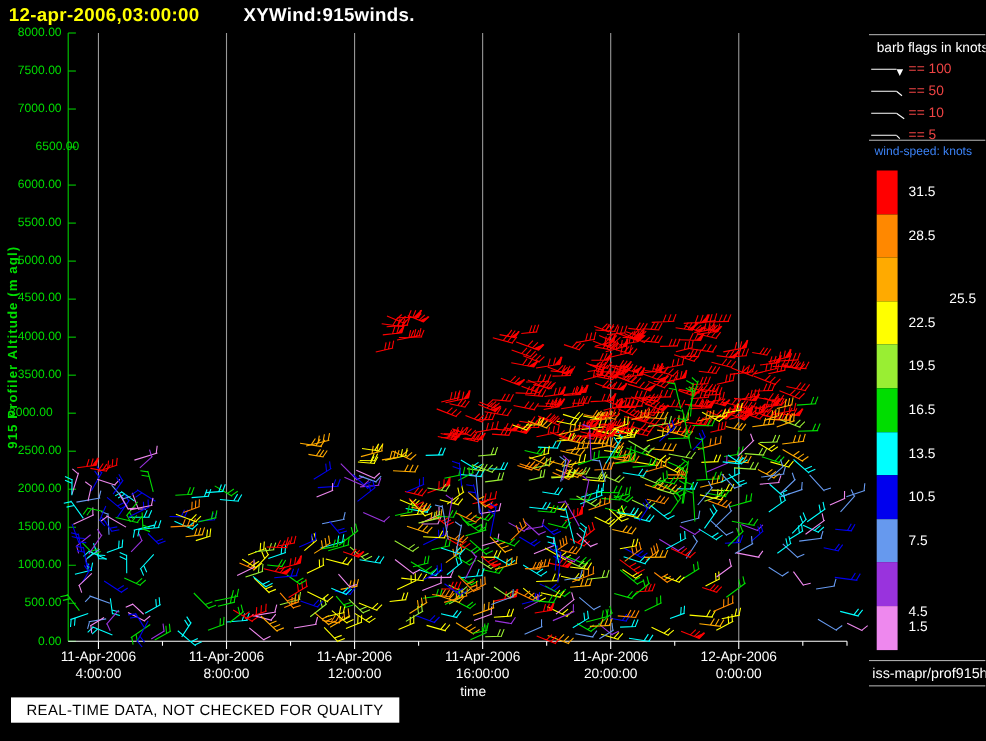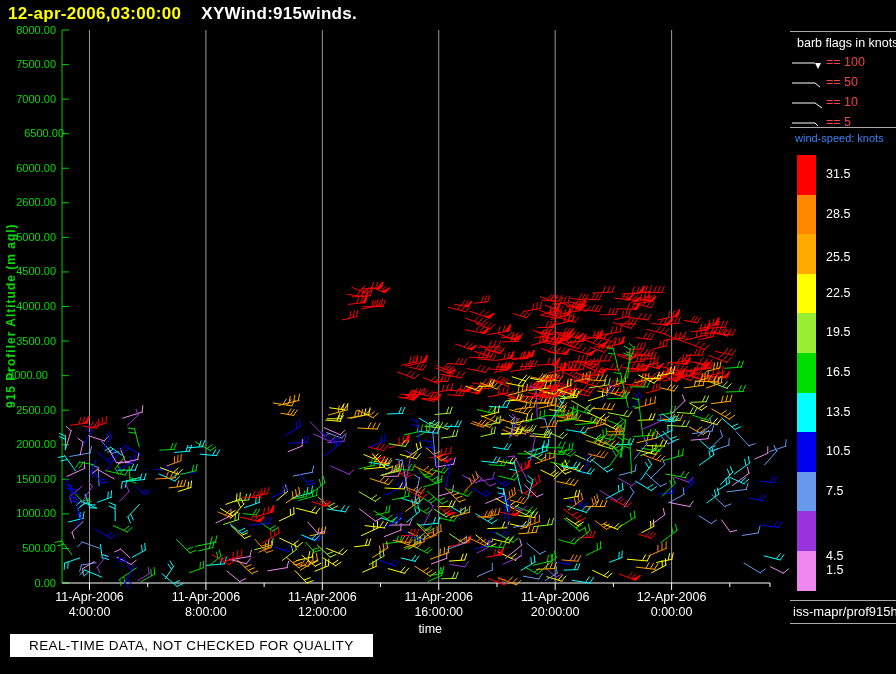--- a/index.html
+++ b/index.html
@@ -1,40 +1,40 @@
 <!DOCTYPE html>
 <html><head>
 <meta charset="utf-8">
 <style>
   html,body{margin:0;padding:0;background:#000;}
   body{width:896px;height:674px;position:relative;overflow:hidden;
        font-family:"Liberation Sans",sans-serif;-webkit-font-smoothing:none;}
   .abs{position:absolute;}
   #title-bar{left:8px;top:4px;display:flex;gap:20px;white-space:nowrap;}
   #title-timestamp{color:#ffff00;font-size:17px;font-weight:bold;letter-spacing:.3px;}
-  #title-plotname{color:#ffffff;font-size:17px;font-weight:bold;letter-spacing:.3px;}
+  #title-plotname{color:#ffffff;font-size:17px;font-weight:bold;letter-spacing:.3px;margin-left:20px;}
   #y-axis-title{left:4px;top:116px;height:400px;width:16px;color:#00dd00;
       font-size:12px;font-weight:bold;writing-mode:vertical-rl;transform:rotate(180deg);
       text-align:center;letter-spacing:1px;}
   .ytick{position:absolute;width:56px;text-align:right;color:#00dd00;font-size:11px;line-height:13px;}
   .xtick{position:absolute;width:116px;text-align:center;color:#fff;font-size:12.5px;line-height:15px;}
   #x-axis-title{left:392px;top:622px;width:50px;text-align:right;color:#fff;font-size:12.5px;}
   #plot-svg{position:absolute;left:0;top:0;}
   
   .sep{position:absolute;left:790px;width:106px;height:1px;background:#aaa;}
   #legend-title{left:797px;top:36px;color:#fff;font-size:12.5px;white-space:nowrap;}
   #legend-rows{left:790px;top:52px;display:flex;flex-direction:column;}
   .legend-row{display:flex;align-items:center;height:20px;color:#ef4444;font-size:12.5px;white-space:nowrap;}
   .legend-sym{width:36px;height:16px;flex:0 0 36px;}
   #colorbar-title{left:795px;top:132px;color:#3b82f6;font-size:11px;white-space:nowrap;}
   .cb-swatch{position:absolute;left:797px;width:19px;}
   .cb-label{position:absolute;left:826px;color:#fff;font-size:12.5px;}
   #source-label{left:793px;top:604px;color:#fff;font-size:13px;white-space:nowrap;}
   #disclaimer-box{left:10px;top:634px;background:#fff;color:#000;font-size:13.5px;
-      padding:4px 19px;letter-spacing:.4px;white-space:nowrap;}
+      padding:4px 14px;letter-spacing:.4px;white-space:nowrap;}
 </style>
 </head>
 <body>
 
 <svg id="plot-svg" width="896" height="674">
     <line x1="89.5" y1="30" x2="89.5" y2="583" stroke="#999999" stroke-width="1"></line>
     <line x1="205.92000000000002" y1="30" x2="205.92000000000002" y2="583" stroke="#999999" stroke-width="1"></line>
     <line x1="322.34000000000003" y1="30" x2="322.34000000000003" y2="583" stroke="#999999" stroke-width="1"></line>
     <line x1="438.76" y1="30" x2="438.76" y2="583" stroke="#999999" stroke-width="1"></line>
     <line x1="555.1800000000001" y1="30" x2="555.1800000000001" y2="583" stroke="#999999" stroke-width="1"></line>
@@ -893,23 +893,23 @@
   <span id="title-plotname">XYWind:915winds.</span>
 </div>
 
 <div class="abs" id="y-axis-title">915 Profiler Altitude (m agl)</div>
 <div class="abs" id="x-axis-title">time</div>
 
 <div id="yticks">
     <div class="ytick" style="left: 0px; top: 23.5px;">8000.00</div>
     <div class="ytick" style="left: 0px; top: 58.0625px;">7500.00</div>
     <div class="ytick" style="left: 0px; top: 92.625px;">7000.00</div>
-    <div class="ytick" style="left: 8px; top: 127.188px;">6500.00</div>
+    <div class="ytick" style="left: 16px; top: 127.188px;">6500.00</div>
     <div class="ytick" style="left: 0px; top: 161.75px;">6000.00</div>
-    <div class="ytick" style="left: 0px; top: 196.312px;">2600.00</div>
+    <div class="ytick" style="left: 0px; top: 196.312px;">5500.00</div>
     <div class="ytick" style="left: 0px; top: 230.875px;">5000.00</div>
     <div class="ytick" style="left: 0px; top: 265.438px;">4500.00</div>
     <div class="ytick" style="left: 0px; top: 300px;">4000.00</div>
     <div class="ytick" style="left: 0px; top: 334.562px;">3500.00</div>
     <div class="ytick" style="left: 0px; top: 369.125px; text-align: center;">3000.00</div>
     <div class="ytick" style="left: 0px; top: 403.688px;">2500.00</div>
     <div class="ytick" style="left: 0px; top: 438.25px;">2000.00</div>
     <div class="ytick" style="left: 0px; top: 472.812px;">1500.00</div>
     <div class="ytick" style="left: 0px; top: 507.375px;">1000.00</div>
     <div class="ytick" style="left: 0px; top: 541.938px;">500.00</div>
@@ -975,21 +975,21 @@
     </div>
   </div>
 <div class="sep" style="top:127px"></div>
 <div class="abs" id="colorbar-title">wind-speed: knots</div>
 <div id="colorbar">
     <div class="cb-swatch abs" style="top: 155px; height: 39.6px; background: rgb(255, 0, 0);"></div>
     <div class="cb-label abs" style="top: 167px;">31.5</div>
     <div class="cb-swatch abs" style="top: 194.6px; height: 39.6px; background: rgb(255, 136, 0);"></div>
     <div class="cb-label abs" style="top: 206.6px;">28.5</div>
     <div class="cb-swatch abs" style="top: 234.2px; height: 39.6px; background: rgb(255, 170, 0);"></div>
-    <div class="cb-label abs" style="top: 250px;">25.5</div>
+    <div class="cb-label abs" style="top: 264px; margin-left: 37px;">25.5</div>
     <div class="cb-swatch abs" style="top: 273.8px; height: 39.6px; background: rgb(255, 255, 0);"></div>
     <div class="cb-label abs" style="top: 285.8px;">22.5</div>
     <div class="cb-swatch abs" style="top: 313.4px; height: 39.6px; background: rgb(153, 238, 51);"></div>
     <div class="cb-label abs" style="top: 325.4px;">19.5</div>
     <div class="cb-swatch abs" style="top: 353px; height: 39.6px; background: rgb(0, 221, 0);"></div>
     <div class="cb-label abs" style="top: 365px;">16.5</div>
     <div class="cb-swatch abs" style="top: 392.6px; height: 39.6px; background: rgb(0, 255, 255);"></div>
     <div class="cb-label abs" style="top: 404.6px;">13.5</div>
     <div class="cb-swatch abs" style="top: 432.2px; height: 39.6px; background: rgb(0, 0, 238);"></div>
     <div class="cb-label abs" style="top: 444.2px;">10.5</div>

